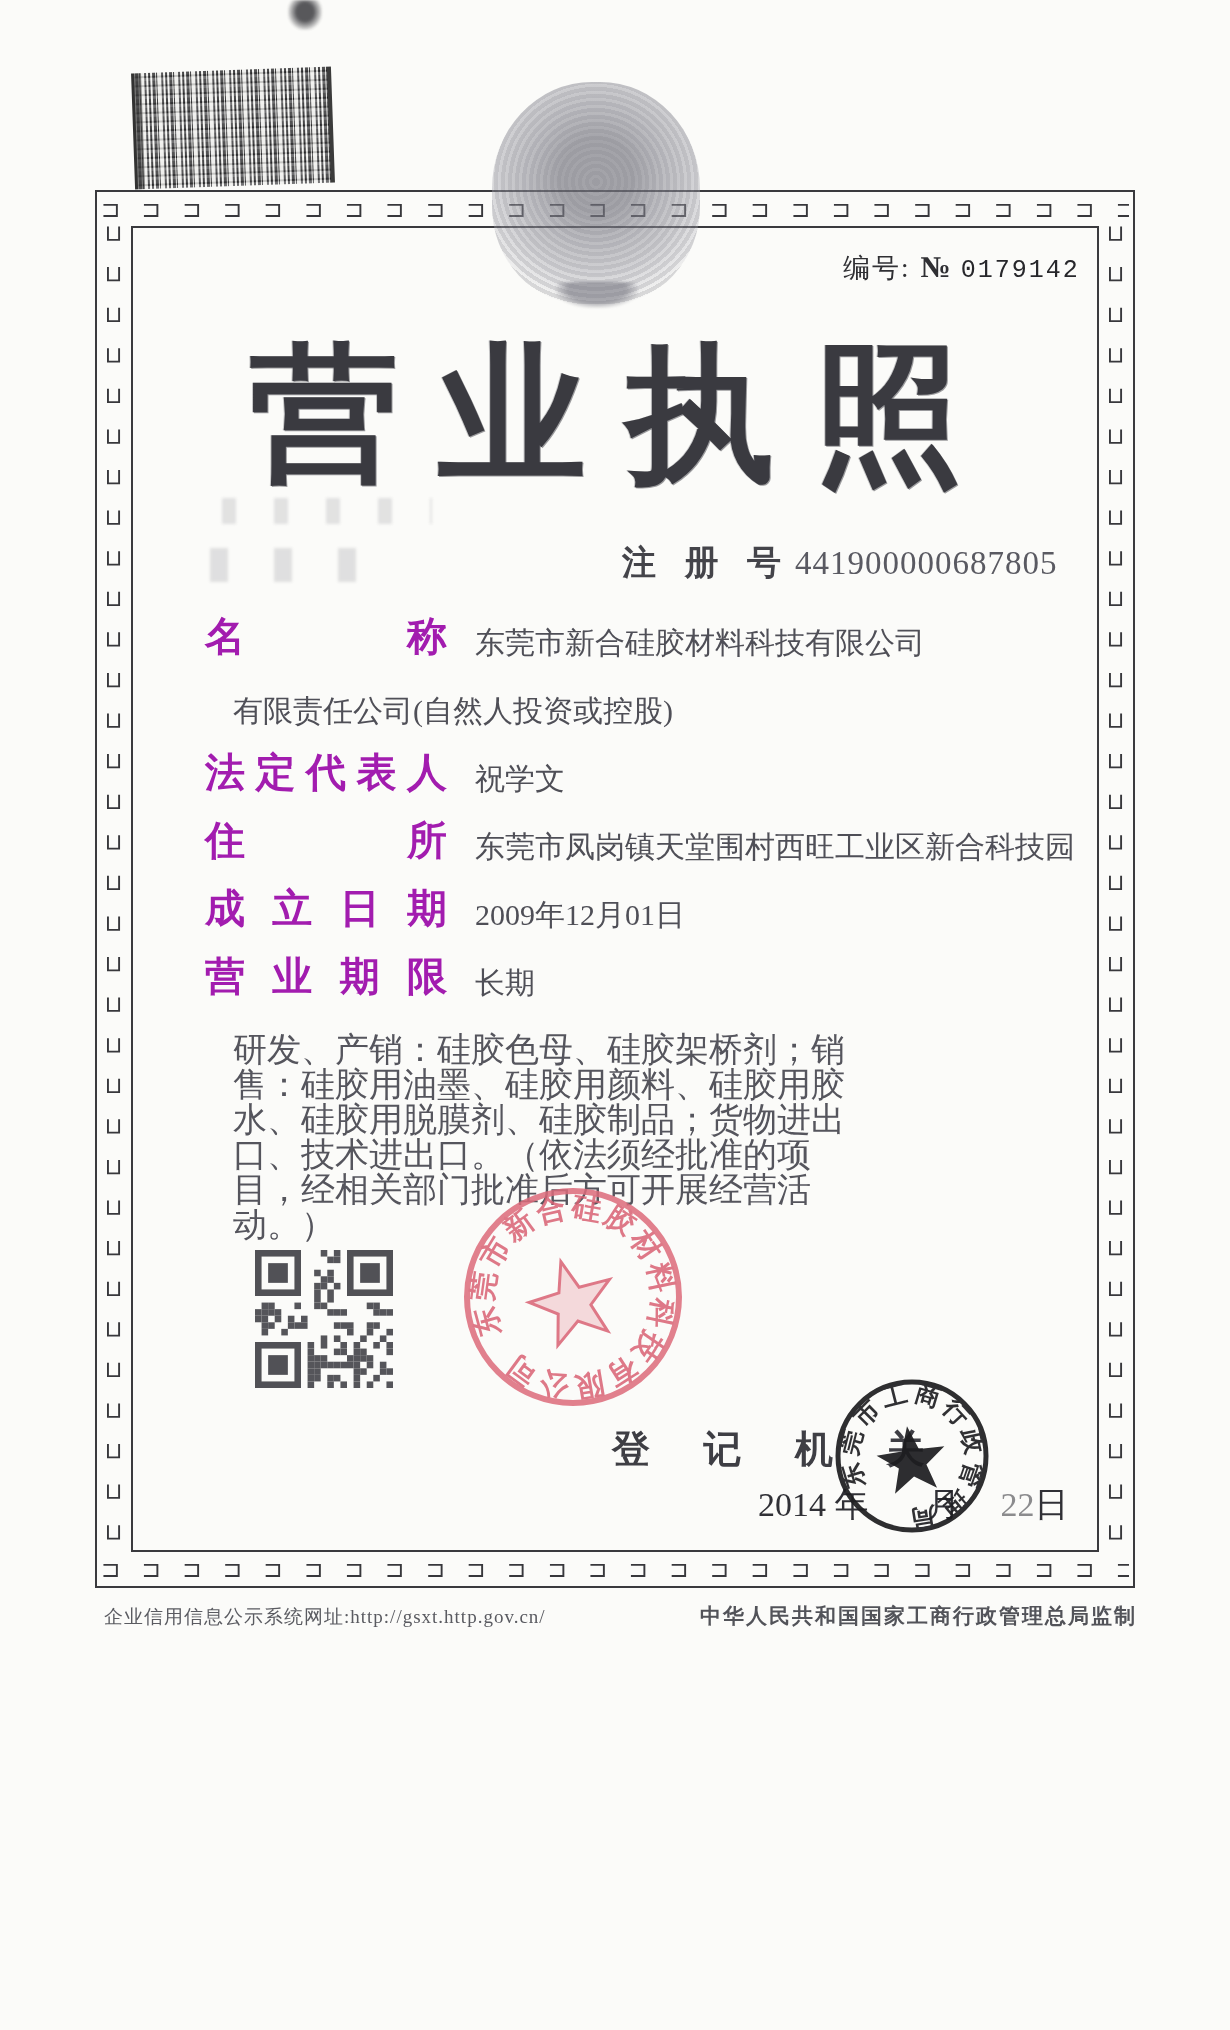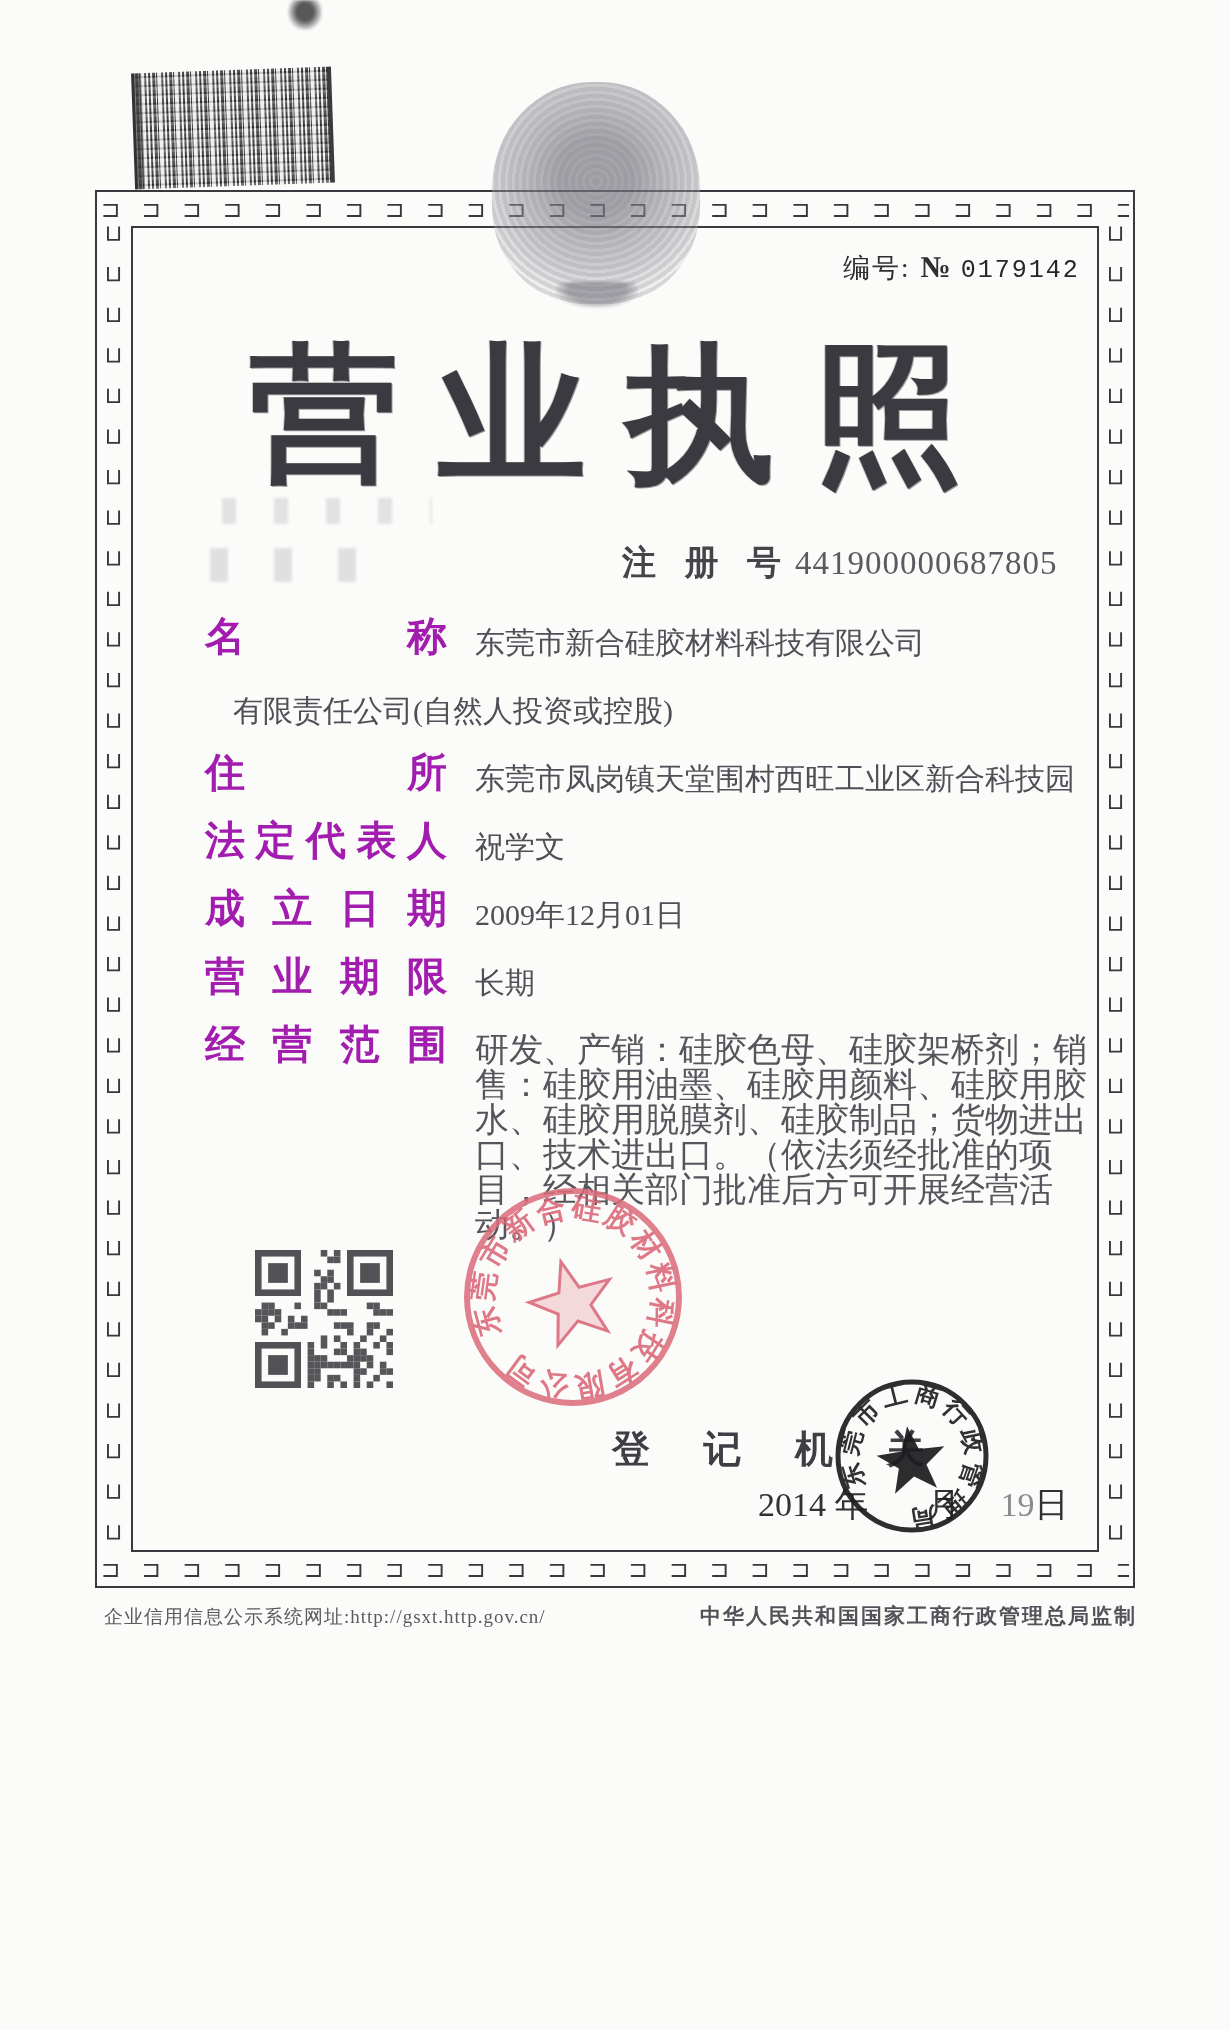--- a/index.html
+++ b/index.html
@@ -167,37 +167,36 @@
 
 <div class="rows">
   <div class="row">
     <div class="row-label">名称</div>
     <div class="row-value">东莞市新合硅胶材料科技有限公司</div>
   </div>
   <div class="row">
     <div class="row-value">有限责任公司(自然人投资或控股)</div>
   </div>
   <div class="row">
+    <div class="row-label">法定代表人</div>
+    <div class="row-value">祝学文</div>
+  </div>
+  <div class="row">
     <div class="row-label">住所</div>
     <div class="row-value">东莞市凤岗镇天堂围村西旺工业区新合科技园</div>
   </div>
   <div class="row">
-    <div class="row-label">法定代表人</div>
-    <div class="row-value">祝学文</div>
-  </div>
-  <div class="row">
     <div class="row-label">成立日期</div>
     <div class="row-value">2009年12月01日</div>
   </div>
   <div class="row">
     <div class="row-label">营业期限</div>
     <div class="row-value">长期</div>
   </div>
   <div class="row last">
-    <div class="row-label">经营范围</div>
     <div class="row-value">研发、产销：硅胶色母、硅胶架桥剂；销售：硅胶用油墨、硅胶用颜料、硅胶用胶水、硅胶用脱膜剂、硅胶制品；货物进出口、技术进出口。（依法须经批准的项目，经相关部门批准后方可开展经营活动。）</div>
   </div>
 </div>
 
 <svg class="qr" id="qr-svg" width="138" height="138" viewBox="0 0 126 126">
     <rect x="60" y="0" width="6" height="6" fill="#3f3f45"></rect>
     <rect x="72" y="0" width="6" height="6" fill="#3f3f45"></rect>
     <rect x="66" y="6" width="6" height="6" fill="#3f3f45"></rect>
     <rect x="72" y="6" width="6" height="6" fill="#3f3f45"></rect>
     <rect x="54" y="18" width="6" height="6" fill="#3f3f45"></rect>
@@ -321,21 +320,21 @@
     </text>
   </g>
   <g transform="translate(115,122) rotate(-16)">
     <polygon points="0,-44 10.5,-14.5 41.8,-13.6 17,5.6 25.9,35.6 0,17.8 -25.9,35.6 -17,5.6 -41.8,-13.6 -10.5,-14.5" fill="rgba(221,107,123,.28)" stroke="#d96274" stroke-width="3"></polygon>
   </g>
 </svg>
 
 <div class="registrar">登 记 机 关</div>
 <div class="issue-date">
   <span>2014</span>
-  <span>年</span><span class="gap-m"></span><span>月</span><span class="gap-d"></span><span class="day-num">19</span><span>日</span>
+  <span>年</span><span class="gap-m"></span><span>月</span><span class="gap-d"></span><span class="day-num">22</span><span>日</span>
 </div>
 
 <svg class="stamp-black" width="168" height="168" viewBox="0 0 168 168" xmlns="http://www.w3.org/2000/svg">
   <defs>
     <path id="blackring" d="M84,84 m-54,0 a54,54 0 1,1 108,0 a54,54 0 1,1 -108,0"></path>
   </defs>
   <circle cx="84" cy="84" r="74" fill="none" stroke="#1d1d20" stroke-width="5"></circle>
   <g transform="rotate(-32 84 84)">
     <text font-size="25" font-weight="700" fill="#1f1f23" letter-spacing="4" font-family="Liberation Serif, serif">
       <textPath href="#blackring" startOffset="0">东莞市工商行政管理局</textPath>

